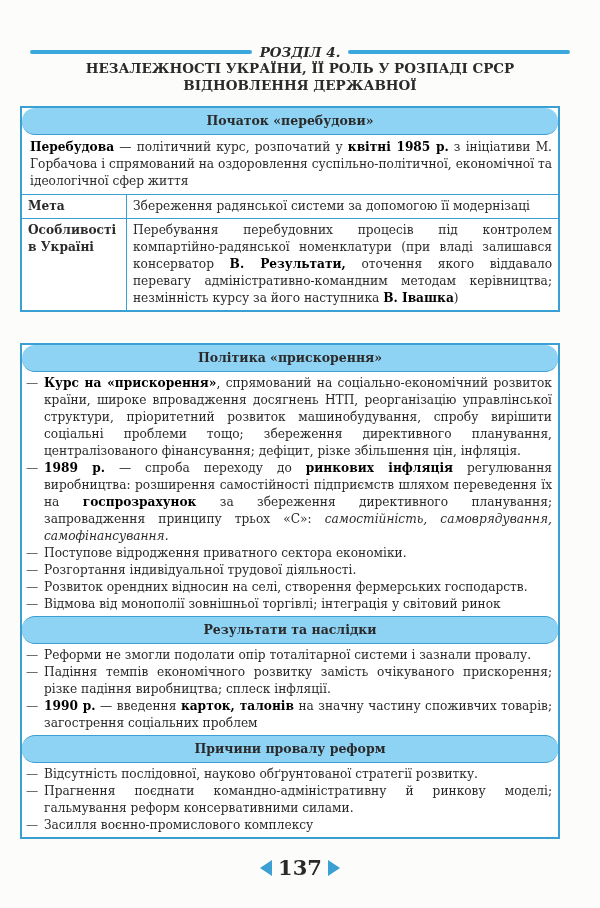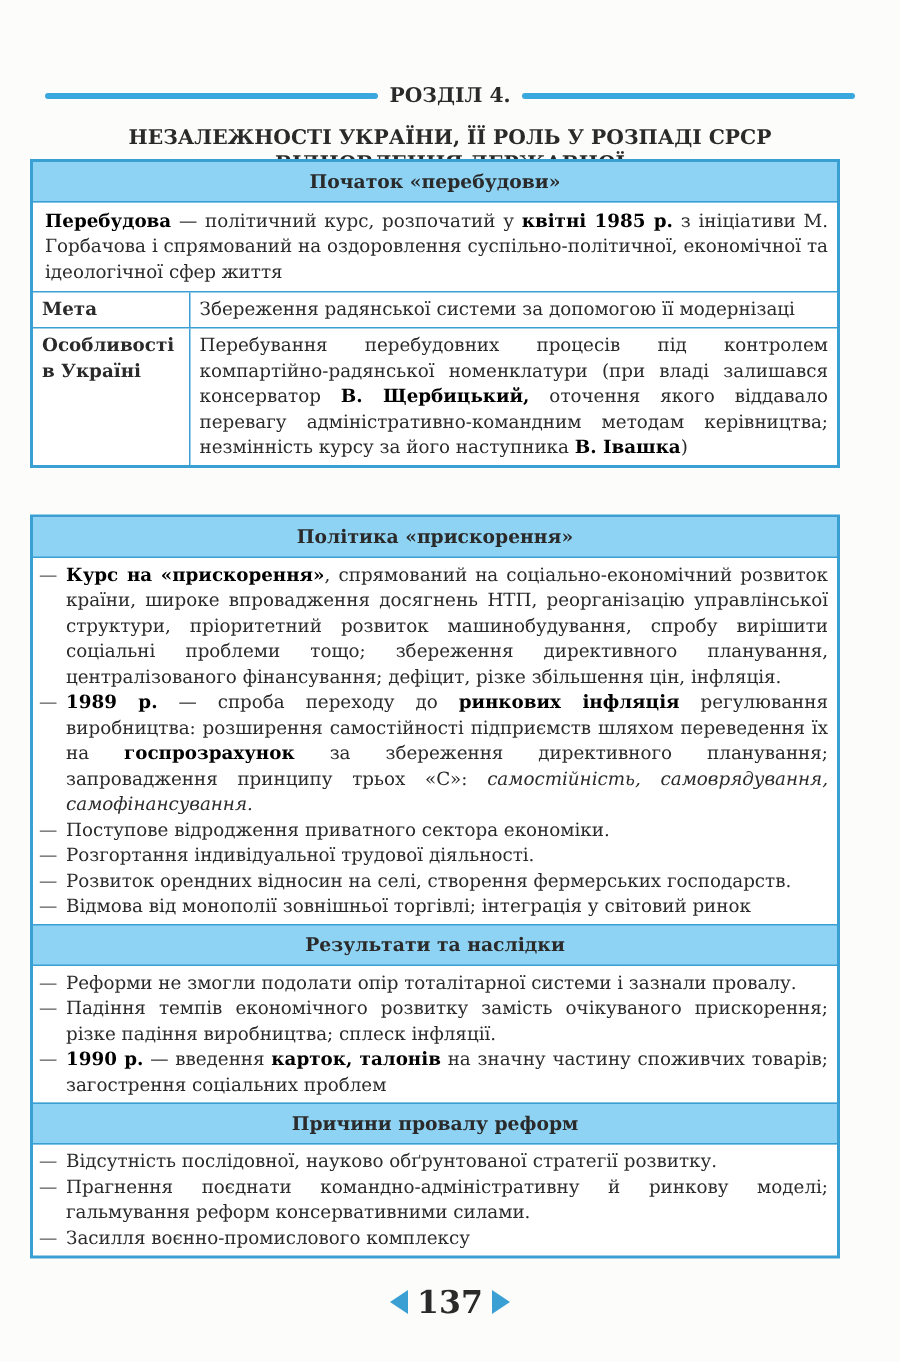--- a/index.html
+++ b/index.html
@@ -1,23 +1,23 @@
 <!DOCTYPE html>
 <html><head>
 <meta charset="utf-8">
 <style>
   html, body { margin:0; padding:0; }
   body { width:600px; height:908px; background:#fcfcfb; font-family:"DejaVu Serif","Liberation Serif",serif; color:#2a2a2a; position:relative; overflow:hidden; }
   .header { position:absolute; top:44px; left:0; width:600px; text-align:center; }
-  .h-line { display:flex; align-items:center; justify-content:center; margin:12px auto; width:540px; }
+  .h-line { display:flex; align-items:center; justify-content:center; margin:0 auto; width:540px;font-style:italic; }
   .h-line .bar { flex:1; height:4px; background:#3aa8dc; border-radius:2px; }
   .h-line .sec { padding:0 8px; font-weight:bold; font-size:13.5px; }
   .h-title { font-weight:bold; font-size:13.5px; line-height:17px; }
   .box { position:absolute; left:20px; width:536px; border:2px solid #3a9fd2; background:#fff; }
-  .bhead { background:#8fd3f4; text-align:center; font-weight:bold; font-size:12.5px; padding:5px 0 6px; border-bottom:1.5px solid #3a9fd2; }
+  .bhead { background:#8fd3f4; text-align:center; font-weight:bold; font-size:12.5px; padding:5px 0 6px; border-bottom:1.5px solid #3a9fd2;border-radius:13px; }
   .para { font-size:12.2px; line-height:17px; padding:4px 6px 4px 8px; text-align:justify; }
   .row { display:flex; border-top:1.5px solid #3a9fd2; font-size:12.2px; line-height:17px;justify-content:flex-end; }
   .row .k { width:92px; padding:3px 6px; font-weight:bold; border-right:1.5px solid #3a9fd2; }
   .row .v { flex:1; padding:3px 6px; text-align:justify; }
   .list { padding:3px 6px 3px 4px; font-size:12.2px; line-height:17px; }
   .li { position:relative; padding-left:18px; text-align:justify; }
   .li:before { content:"—"; position:absolute; left:0; color:#555; }
   b { font-weight:bold; color:#000000; }
   i { font-style:italic; }
   .pager { position:absolute; top:855px; left:0; width:600px; display:flex; justify-content:center; align-items:center; gap:6px; }
@@ -41,21 +41,21 @@
 
 <div class="box" style="top:106px;">
   <div class="bhead">Початок «перебудови»</div>
   <div class="para"><b>Перебудова</b><span> — політичний курс, розпочатий у </span><b>квітні 1985 р.</b><span> з ініціативи М. Горбачова і спрямований на оздоровлення суспільно-політичної, економічної та ідеологічної сфер життя</span></div>
   <div class="row">
     <div class="k">Мета</div>
     <div class="v">Збереження радянської системи за допомогою її модернізаці</div>
   </div>
   <div class="row">
     <div class="k">Особливості в Україні</div>
-    <div class="v"><span>Перебування перебудовних процесів під контролем компартійно-радянської номенклатури (при владі залишався консерватор </span><b>В. Щербицький,</b><span> оточення якого віддавало перевагу адміністративно-командним методам керівництва; незмінність курсу за його наступника </span><b>В. Івашка</b><span>)</span></div>
+    <div class="v"><span>Перебування перебудовних процесів під контролем компартійно-радянської номенклатури (при владі залишався консерватор </span><b>В. Результати,</b><span> оточення якого віддавало перевагу адміністративно-командним методам керівництва; незмінність курсу за його наступника </span><b>В. Івашка</b><span>)</span></div>
   </div>
 </div>
 
 <div class="box" style="top:312px;margin-top:31px;">
   <div class="bhead">Політика «прискорення»</div>
   <div class="list">
     <div class="li"><b>Курс на «прискорення»</b><span>, спрямований на соціально-економічний розвиток країни, широке впровадження досягнень НТП, реорганізацію управлінської структури, пріоритетний розвиток машинобудування, спробу вирішити соціальні проблеми тощо; збереження директивного планування, централізованого фінансування; дефіцит, різке збільшення цін, інфляція.</span></div>
     <div class="li"><b>1989 р.</b><span> — спроба переходу до </span><b>ринкових інфляція</b><span> регулювання виробництва: розширення самостійності підприємств шляхом переведення їх на </span><b>госпрозрахунок</b><span> за збереження директивного планування; запровадження принципу трьох «С»: </span><i>самостійність, самоврядування, самофінансування.</i></div>
     <div class="li">Поступове відродження приватного сектора економіки.</div>
     <div class="li">Розгортання індивідуальної трудової діяльності.</div>

